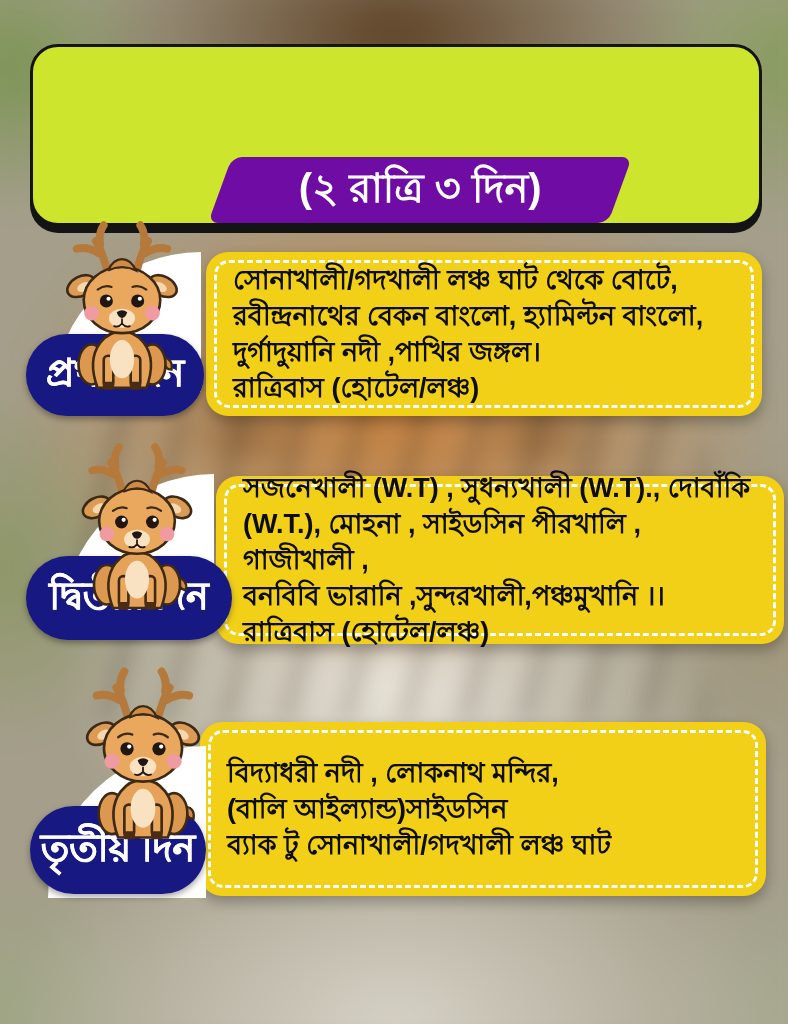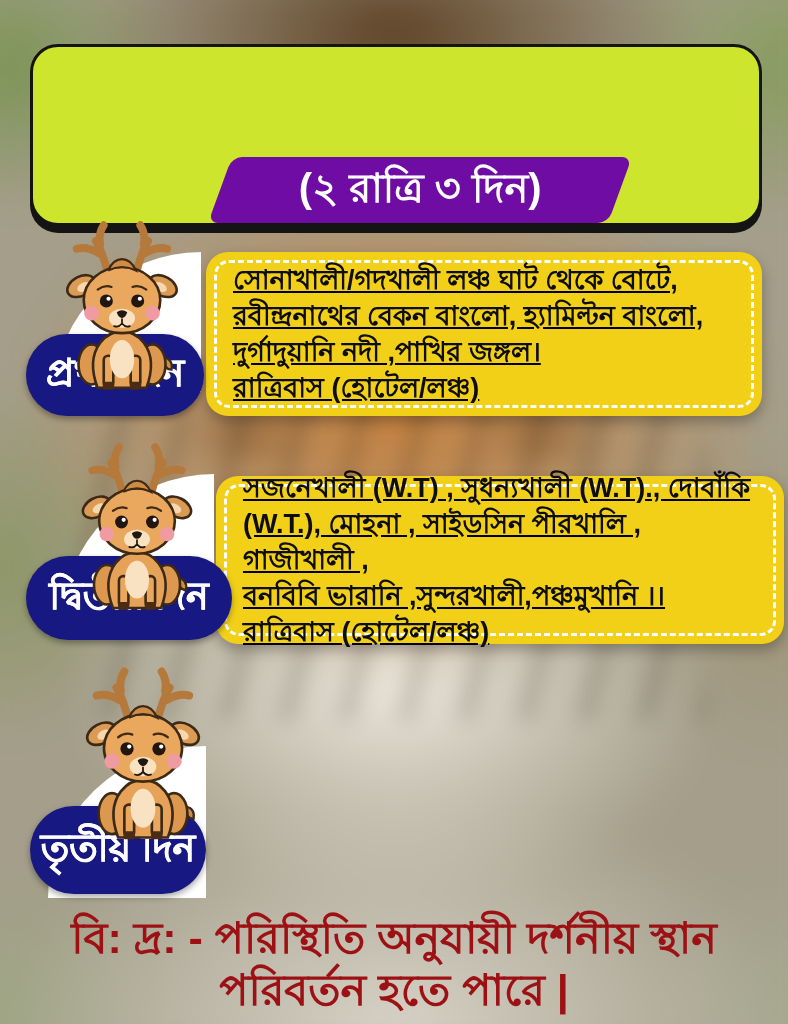--- a/index.html
+++ b/index.html
@@ -41,21 +41,21 @@
   
   .white-arc{position:absolute;background:#fff;border-top-left-radius:100% 100%;z-index:2;}
   .day-pill{position:absolute;z-index:4;background:#181883;border-radius:46px;
     display:flex;align-items:center;justify-content:center;box-shadow:0 3px 6px rgba(0,0,0,.35);}
   .day-pill span{color:#fff;font-size:38px;font-weight:700;white-space:nowrap;
     -webkit-text-stroke:.5px #fff;}
   .deer{position:absolute;z-index:5;}
   .itinerary-card{position:absolute;z-index:1;background:#f2d018;border-radius:22px;
     padding:8px;box-shadow:0 6px 14px rgba(0,0,0,.28);}
   .itinerary-inner{width:100%;height:100%;box-sizing:border-box;border:3px dashed #ffffff;
-    border-radius:15px;padding:10px 16px;display:flex;align-items:center;text-decoration:underline;}
+    border-radius:15px;padding:10px 16px;display:flex;align-items:center;}
   .itinerary-text{color:#0d0d0d;font-size:27px;font-weight:700;line-height:1.34;white-space:pre-line;}
 
   
   .note{position:absolute;left:0;right:0;top:912px;z-index:3;text-align:center;
     color:#9d1115;font-size:43px;font-weight:800;line-height:1.22;white-space:pre-line;}
 </style>
 </head>
 <body>
 
 <svg width="0" height="0" style="position:absolute">
@@ -134,23 +134,28 @@
     </div>
   </div>
   <div class="day-pill" style="left:26px;top:556px;width:206px;height:84px;">
     <span>দ্বিতীয় দিন</span>
   </div>
   <svg class="deer" style="left:68px;top:442px;width:138px;height:172px;">
       <use href="#deer-symbol"></use>
     </svg>
 
   <div class="white-arc" style="left:48px;top:746px;width:158px;height:152px;"></div>
+  <div class="itinerary-card" style="left:200px;top:722px;width:566px;height:174px;box-sizing:border-box;">
+    <div class="itinerary-inner">
+      <div class="itinerary-text">বিদ্যাধরী নদী , লোকনাথ মন্দির,
+(বালি আইল্যান্ড)সাইডসিন
+ব্যাক টু সোনাখালী/গদখালী লঞ্চ ঘাট</div>
+    </div>
+  </div>
   <div class="day-pill" style="left:30px;top:806px;width:176px;height:88px;">
     <span>তৃতীয় দিন</span>
   </div>
   <svg class="deer" style="left:72px;top:666px;width:142px;height:178px;">
       <use href="#deer-symbol"></use>
     </svg>
 
-  <div class="note">বি: দ্র: - পরিস্থিতি অনুযায়ী দর্শনীয় স্থান
-পরিবর্তন হতে পারে |</div>
 
 </div>
 
 </body></html>

